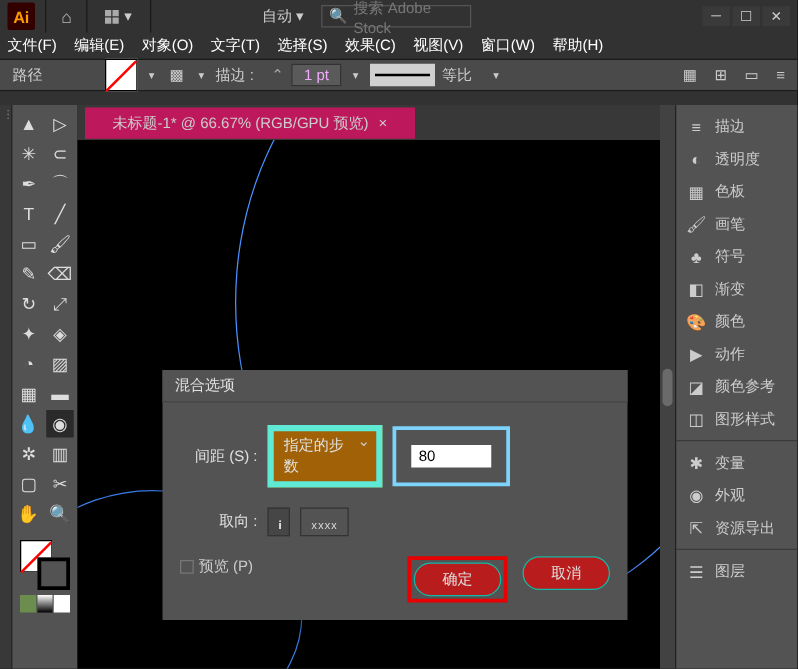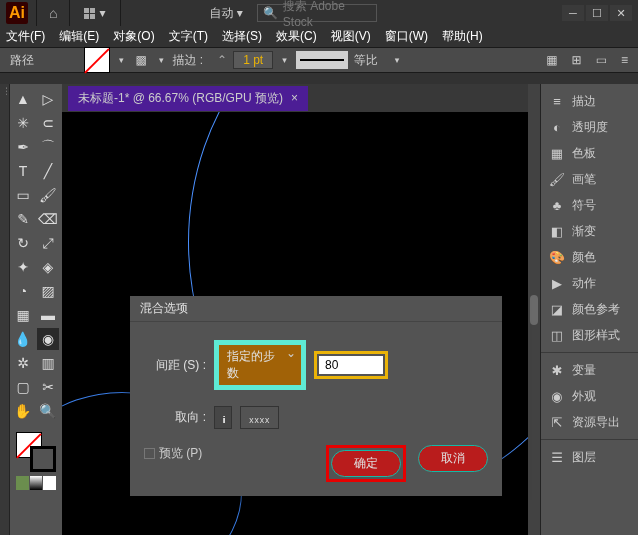--- a/index.html
+++ b/index.html
@@ -1,18 +1,18 @@
 <!DOCTYPE html>
 <html><head>
 <meta charset="utf-8">
 <style>
 *{margin:0;padding:0;box-sizing:border-box;font-family:"Microsoft YaHei",sans-serif;font-size:12px;color:#ccc;user-select:none}
 body{width:638px;height:535px;background:#323232;overflow:hidden;position:relative}
 .topbar{height:26px;background:#323232;display:flex;align-items:center;padding:0 6px;gap:8px}
-.ai-logo{width:22px;height:22px;background:#330000;color:#ff9a00;font-weight:bold;display:flex;align-items:center;justify-content:center;font-size:16px;border-radius:2px}
+.ai-logo{width:22px;height:22px;background:#330000;color:#ff9a00;font-weight:bold;display:flex;align-items:center;justify-content:center;font-size:13px;border-radius:2px}
 .top-divider{width:1px;height:26px;background:#1a1a1a}
 .cloud-icon{color:#bbb;font-size:14px;padding:0 4px}
 .layout-btn{display:flex;align-items:center;gap:4px;padding:2px 6px;color:#ccc}
 .layout-grid{display:grid;grid-template-columns:5px 5px;gap:1px}
 .layout-grid span{width:5px;height:5px;background:#aaa}
 .top-label{color:#ccc;margin-left:81px}
 .search-box{margin-left:6px;border:1px solid #555;padding:2px 6px;color:#777;width:120px;height:18px;display:flex;align-items:center;gap:4px}
 .win-controls{margin-left:auto;display:flex;gap:2px}
 .win-btn{width:22px;height:16px;background:#3a3a3a;color:#ccc;display:flex;align-items:center;justify-content:center;font-size:11px}
 .menubar{height:22px;background:#323232;display:flex;align-items:center;padding:0 6px;gap:14px;border-bottom:1px solid #1a1a1a}
@@ -31,44 +31,44 @@
 .toolbox{width:52px;background:#535353;padding:4px 2px;display:grid;grid-template-columns:1fr 1fr;gap:2px;align-content:start}
 .tool{width:22px;height:22px;display:flex;align-items:center;justify-content:center;color:#ddd;font-size:14px;cursor:default}
 .fillstroke{grid-column:1/3;position:relative;height:42px;margin-top:6px}
 .fs-fill{position:absolute;width:26px;height:26px;background:#fff;border:1px solid #000;left:4px;top:2px}
 .fs-fill::after{content:"";position:absolute;width:140%;height:2px;background:red;top:50%;left:-20%;transform:rotate(-45deg)}
 .fs-stroke{position:absolute;width:26px;height:26px;background:#535353;border:3px solid #000;right:4px;bottom:0}
 .mini-swatches{grid-column:1/3;display:flex;gap:1px;padding:2px 4px}
 .mini-sw{width:14px;height:14px}
 .doc-area{flex:1;background:#262626;display:flex;flex-direction:column}
 .doc-tabs{height:28px;background:#383838;display:flex;align-items:center;padding:0 6px}
-.doc-tab{background:#4c1d95;padding:4px 10px;display:flex;align-items:center;gap:8px;color:#e0e0e0}
+.doc-tab{background:#be185d;padding:4px 22px;display:flex;align-items:center;gap:8px;color:#e0e0e0}
 .doc-tab .close{color:#ccc;cursor:default}
 .canvas{flex:1;background:#000;position:relative;overflow:hidden}
 .curve{position:absolute;border:1px solid #4a90ff;border-radius:50%}
 .right-panels{width:98px;background:#535353;border-left:1px solid #222;padding-top:4px}
 .panel-item{height:26px;display:flex;align-items:center;gap:7px;padding:0 8px;color:#e0e0e0;cursor:default}
 .panel-icon{width:16px;height:16px;display:flex;align-items:center;justify-content:center;font-size:13px;color:#ccc}
 .panel-sep{height:1px;background:#3a3a3a;margin:4px 0}
 .dialog{position:absolute;left:130px;top:296px;width:372px;height:200px;background:#535353;box-shadow:0 4px 20px rgba(0,0,0,0.5);z-index:100}
 .dlg-title{height:26px;background:#535353;padding:4px 10px;color:#e0e0e0;border-bottom:1px solid #444}
 .dlg-body{padding:18px 14px}
 .dlg-row{display:flex;align-items:center;gap:8px;margin-bottom:16px}
 .dlg-label{color:#e0e0e0;text-align:right;width:62px}
 .dlg-select{background:#a16207;border:5px solid #5eead4;padding:3px 18px 3px 8px;color:#e0e0e0;position:relative;width:92px}
 .dlg-select::after{content:"⌄";position:absolute;right:5px;top:1px;color:#ccc}
-.dlg-input-hl{border:3px solid #eab308;padding:2px}
+.dlg-input-hl{border:3px solid #7dd3fc;padding:12px}
 .dlg-input{background:#fff;color:#000;padding:2px 6px;width:64px;border:none;font-size:12px}
 .orient-btn{background:#464646;border:1px solid #333;padding:3px 8px;color:#ddd;letter-spacing:-2px;font-size:13px}
 .dlg-btns{display:flex;align-items:flex-start;gap:12px;margin-top:8px}
 .chk{color:#888;display:flex;align-items:center;gap:4px}
 .chk-box{width:11px;height:11px;border:1px solid #777}
 .btn-hl{border:3px solid #e60000;padding:2px}
 .dlg-btn{background:#b91c1c;border:1px solid #14b8a6;border-radius:14px;padding:4px 22px;color:#e0e0e0;cursor:default}
-.pt-input{background:#5a5a5a;border:1px solid #333;padding:1px 4px;color:#eab308;width:40px;display:inline-block;text-align:center}
+.pt-input{background:#5a5a5a;border:1px solid #333;padding:1px 4px;color:#f0abfc;width:40px;display:inline-block;text-align:center}
 </style>
 </head>
 <body>
 
 <div class="topbar">
   <div class="ai-logo">Ai</div>
   <div class="top-divider"></div>
   <span class="cloud-icon">⌂</span>
   <div class="top-divider"></div>
   <div class="layout-btn">

